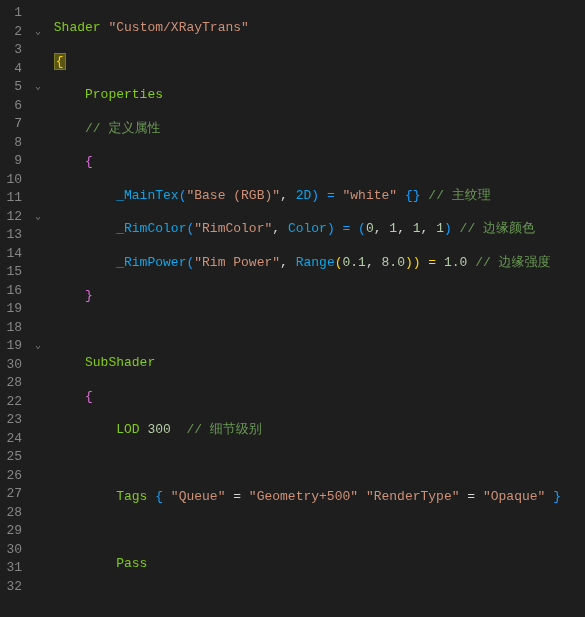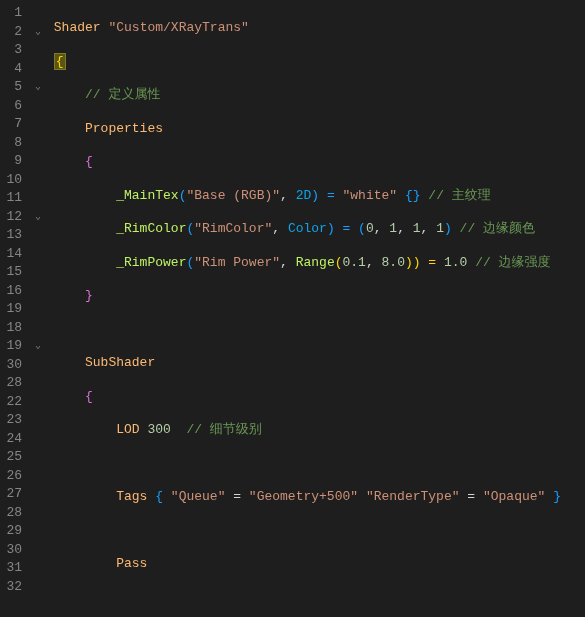--- a/index.html
+++ b/index.html
@@ -4,24 +4,24 @@
 <style>
 *{margin:0;padding:0;box-sizing:border-box}
 body{background:#1e1e1e;font-family:Consolas,'Courier New',monospace;font-size:13px;color:#d4d4d4;width:585px;height:617px;overflow:hidden}
 .editor{display:flex;height:100%}
 .gutter{background:#1e1e1e;color:#858585;text-align:right;padding:4px 8px 4px 4px;user-select:none;min-width:30px}
 .gutter div{height:18.5px;line-height:18.5px}
 .fold-col{width:16px;padding:4px 0;color:#858585}
 .fold-col div{height:18.5px;line-height:18.5px;text-align:center;font-size:10px}
 .code{flex:1;padding:4px 0;white-space:pre;overflow:hidden}
 .line{height:18.5px;line-height:18.5px}
-.c-key{color:#fdba74}
+.c-key{color:#84cc16}
 .c-str{color:#ce9178}
 .c-num{color:#b5cea8}
-.c-func{color:#bef264}
+.c-func{color:#0ea5e9}
 .c-cmt{color:#6a9955}
 .c-text{color:#0ea5e9}
 .c-yellow{color:#ffd700}
 .c-purple{color:#da70d6}
 .c-blue{color:#179fff}
 .hl{background:#5b5515;border:1px solid #7a7a28;padding:0 1px}
 </style>
 </head>
 <body>
 
@@ -90,22 +90,22 @@
 <div></div>
 <div></div>
 <div></div>
 <div></div>
 <div></div>
 <div></div>
 </div>
 <div class="code">
 <div class="line"> <span class="c-key">Shader</span> <span class="c-str">"Custom/XRayTrans"</span></div>
 <div class="line"> <span class="c-yellow hl">{</span></div>
+<div class="line">     <span class="c-key">Properties</span></div>
 <div class="line">     <span class="c-cmt">// 定义属性</span></div>
-<div class="line">     <span class="c-key">Properties</span></div>
 <div class="line">     <span class="c-purple">{</span></div>
 <div class="line">         <span class="c-func">_MainTex</span><span class="c-blue">(</span><span class="c-str">"Base (RGB)"</span><span>, </span><span class="c-text">2D</span><span class="c-blue">) = </span><span class="c-str">"white"</span><span class="c-blue"> {} </span><span class="c-cmt">// 主纹理</span></div>
 <div class="line">         <span class="c-func">_RimColor</span><span class="c-blue">(</span><span class="c-str">"RimColor"</span><span>, </span><span class="c-text">Color</span><span class="c-blue">) = (</span><span class="c-num">0</span><span>, </span><span class="c-num">1</span><span>, </span><span class="c-num">1</span><span>, </span><span class="c-num">1</span><span class="c-blue">) </span><span class="c-cmt">// 边缘颜色</span></div>
 <div class="line">         <span class="c-func">_RimPower</span><span class="c-blue">(</span><span class="c-str">"Rim Power"</span><span>, </span><span class="c-func">Range</span><span class="c-yellow">(</span><span class="c-num">0.1</span><span>, </span><span class="c-num">8.0</span><span class="c-yellow">)) = </span><span class="c-num">1.0</span><span> </span><span class="c-cmt">// 边缘强度</span></div>
 <div class="line">     <span class="c-purple">}</span></div>
 <div class="line"></div>
 <div class="line">     <span class="c-key">SubShader</span></div>
 <div class="line">     <span class="c-purple">{</span></div>
 <div class="line">         <span class="c-key">LOD</span><span> </span><span class="c-num">300</span><span>  </span><span class="c-cmt">// 细节级别</span></div>
 <div class="line"></div>

